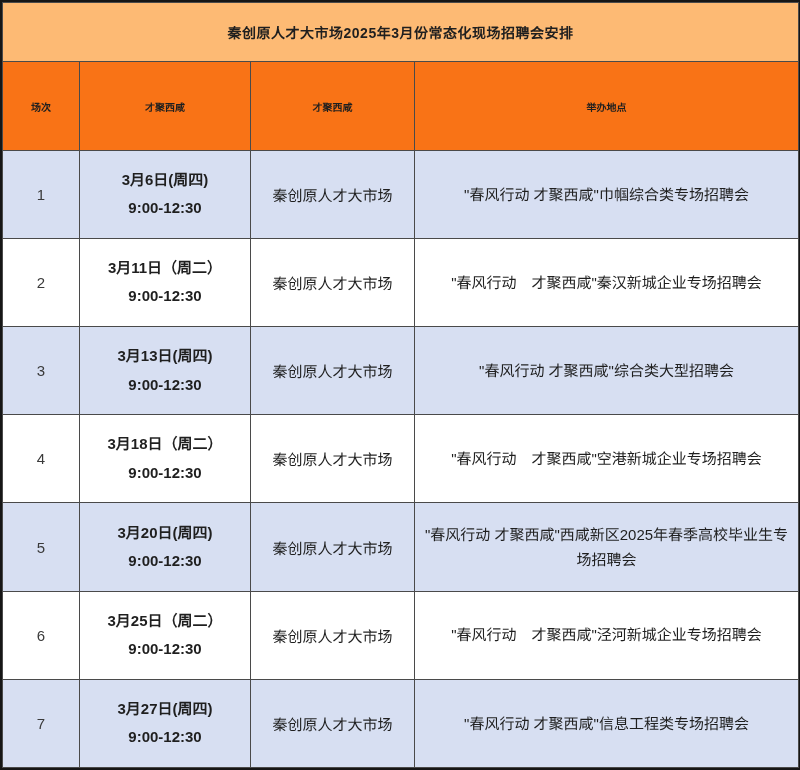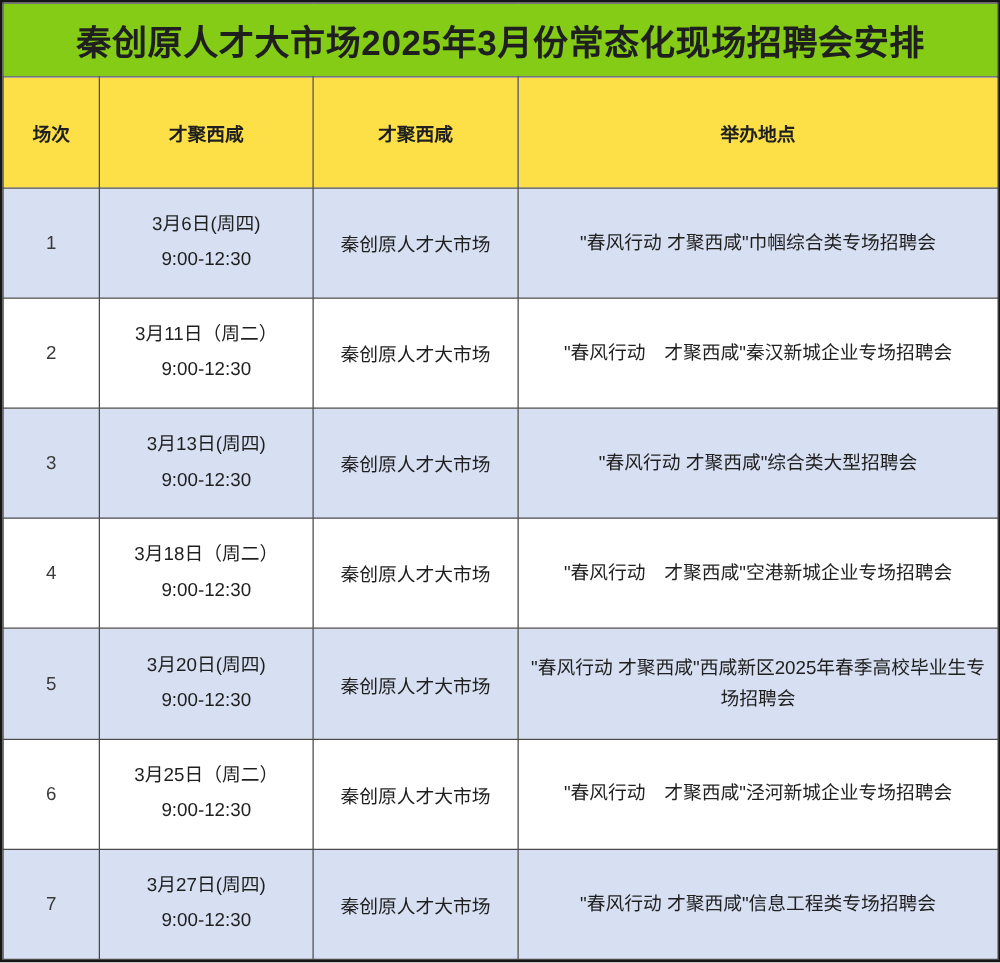--- a/index.html
+++ b/index.html
@@ -29,40 +29,40 @@
     box-sizing: border-box;
     overflow: hidden;
   }
   .col-no    { width: 77px;  }
   .col-time  { width: 171px; }
   .col-loc   { width: 164px; }
   .col-theme { width: 384px; }
 
   tr.title-row td {
     height: 58px;
-    background: #84cc16;
-    font-size: 28px;
+    background: #fdba74;
+    font-size: 14px;
     font-weight: bold;
     letter-spacing: 0.5px;
   }
   tr.header-row th {
     height: 86px;
-    background: #fde047;
-    font-size: 15px;
+    background: #f97316;
+    font-size: 10px;
     font-weight: bold;
   }
   tr.data-row td {
     height: 86px;
     background: #ffffff;
     font-size: 15px;
   }
   tr.data-row.stripe td {
     background: #d7dff2;
   }
-  td.cell-time { line-height: 1.9; }
+  td.cell-time { line-height: 1.9; font-weight: bold; }
   td.cell-no   { color: #3a3a3a; font-size: 16px; }
   td.cell-theme { line-height: 1.7; }
 </style>
 </head>
 <body>
 
 <div class="sheet">
   <table class="schedule">
     <colgroup>
       <col class="col-no">

